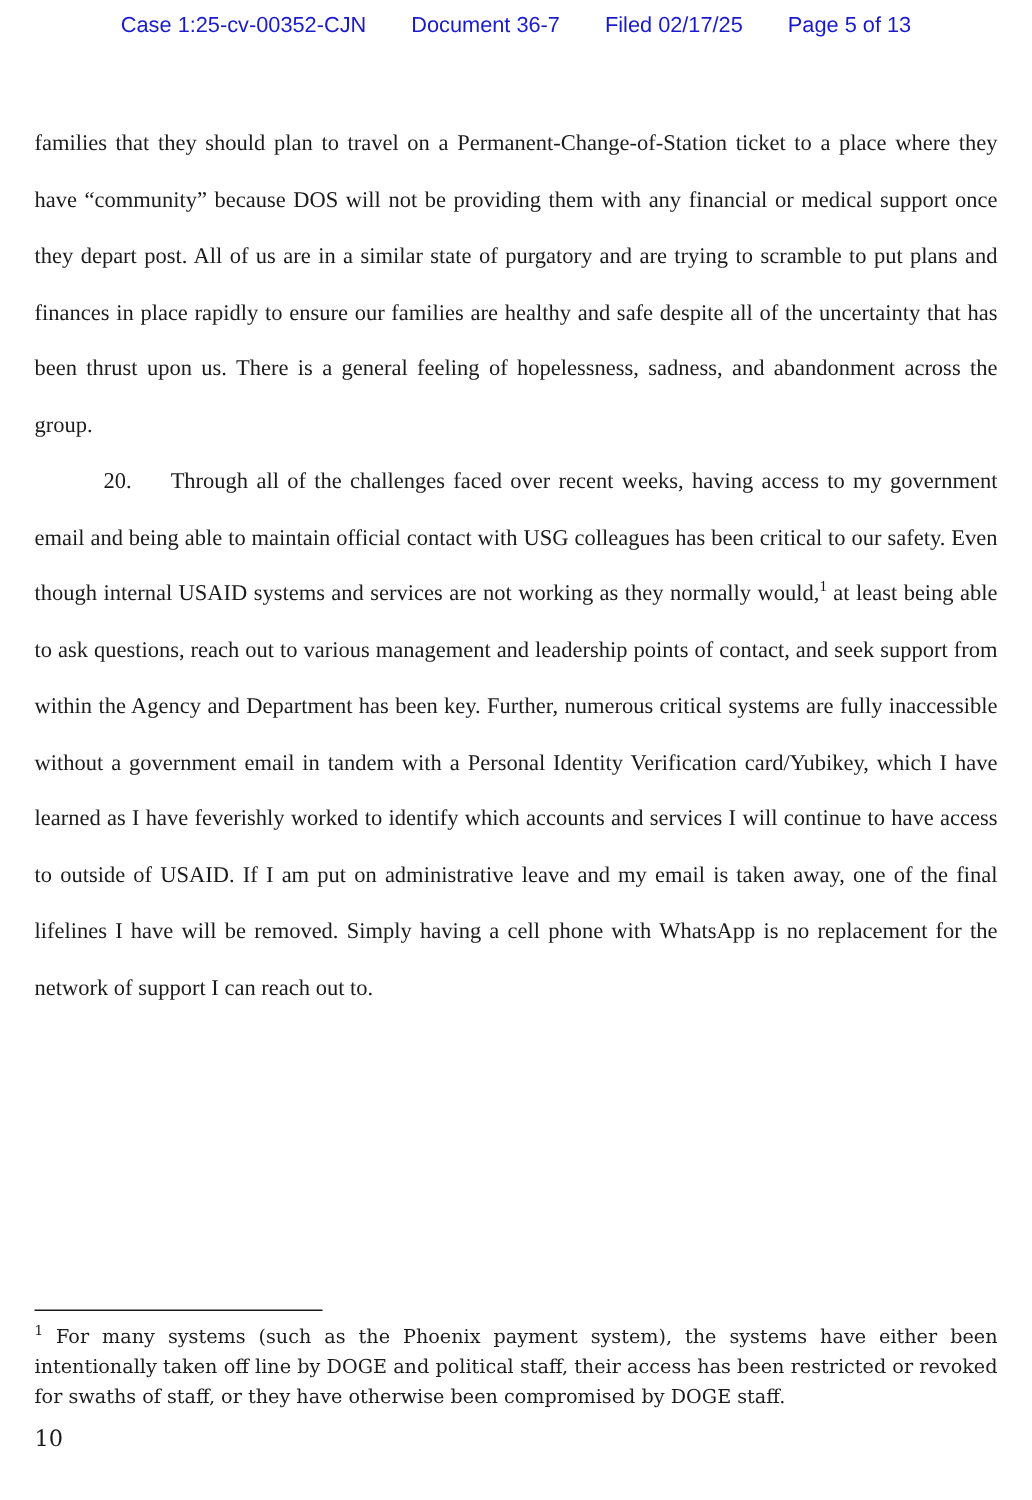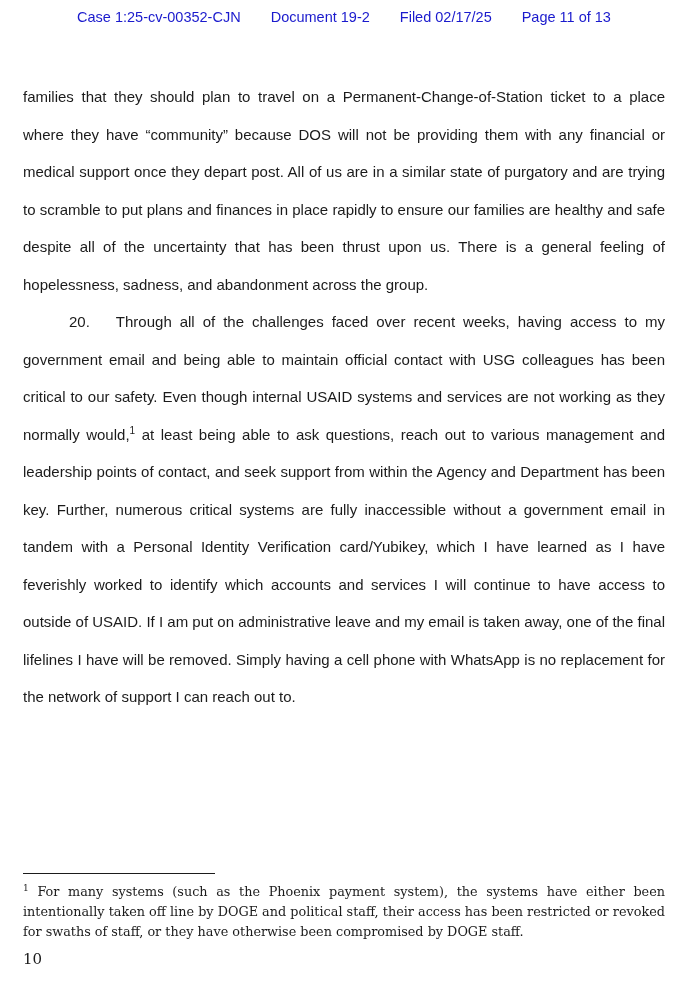--- a/index.html
+++ b/index.html
@@ -21,21 +21,21 @@
     justify-content:center;
     gap:30px;
     padding-top:9px;
     font-family:"Liberation Sans",sans-serif;
     font-size:14.5px;
     color:var(--header-text,#1a1acd);
     white-space:nowrap;
   }
   .doc-body{
     margin:53px 23px 0 23px;
-    font-family:Liberation Sans, sans-serif;
+    font-family:Liberation Serif, serif;
     font-size:15px;
     line-height:37.5px;
     color:var(--body-text,#1b1b1b);
     text-align:justify;
   }
   .doc-body p{margin:0;}
   .para-numbered{text-indent:46px;}
   .tab-spacer{display:inline-block;width:26px;}
   sup.fn-ref{
     font-size:10px;
@@ -68,23 +68,23 @@
     margin-top:8px;
   }
 </style>
 </head>
 <body>
 
 <div class="page">
 
   <div class="court-header">
     <span>Case 1:25-cv-00352-CJN</span>
-    <span>Document 19-2</span>
+    <span>Document 36-7</span>
     <span>Filed 02/17/25</span>
-    <span>Page 11 of 13</span>
+    <span>Page 5 of 13</span>
   </div>
 
   <div class="doc-body">
     <p>families that they should plan to travel on a Permanent-Change-of-Station ticket to a place where they have “community” because DOS will not be providing them with any financial or medical support once they depart post.  All of us are in a similar state of purgatory and are trying to scramble to put plans and finances in place rapidly to ensure our families are healthy and safe despite all of the uncertainty that has been thrust upon us. There is a general feeling of hopelessness, sadness, and abandonment across the group.</p>
 
     <p class="para-numbered"><span>20.</span><span class="tab-spacer"></span><span>Through all of the challenges faced over recent weeks, having access to my government email and being able to maintain official contact with USG colleagues has been critical to our safety. Even though internal USAID systems and services are not working as they normally would,</span><sup class="fn-ref">1</sup> <span>at least being able to ask questions, reach out to various management and leadership points of contact, and seek support from within the Agency and Department has been key. Further, numerous critical systems are fully inaccessible without a government email in tandem with a Personal Identity Verification card/Yubikey, which I have learned as I have feverishly worked to identify which accounts and services I will continue to have access to outside of USAID. If I am put on administrative leave and my email is taken away, one of the final lifelines I have will be removed. Simply having a cell phone with WhatsApp is no replacement for the network of support I can reach out to.</span></p>
 
   </div>
 
   <div class="page-footer">

